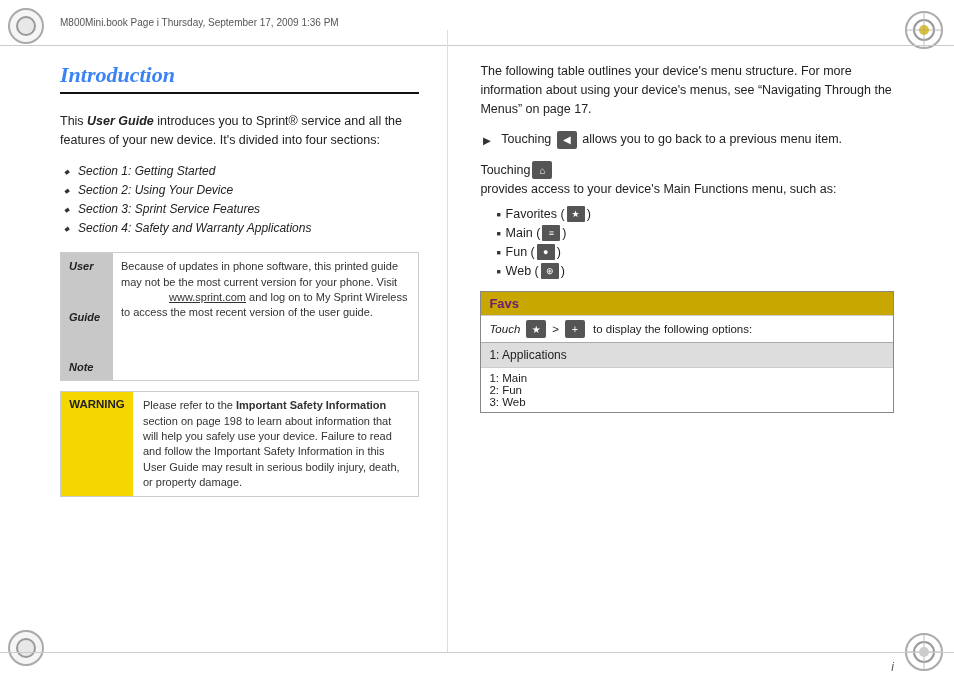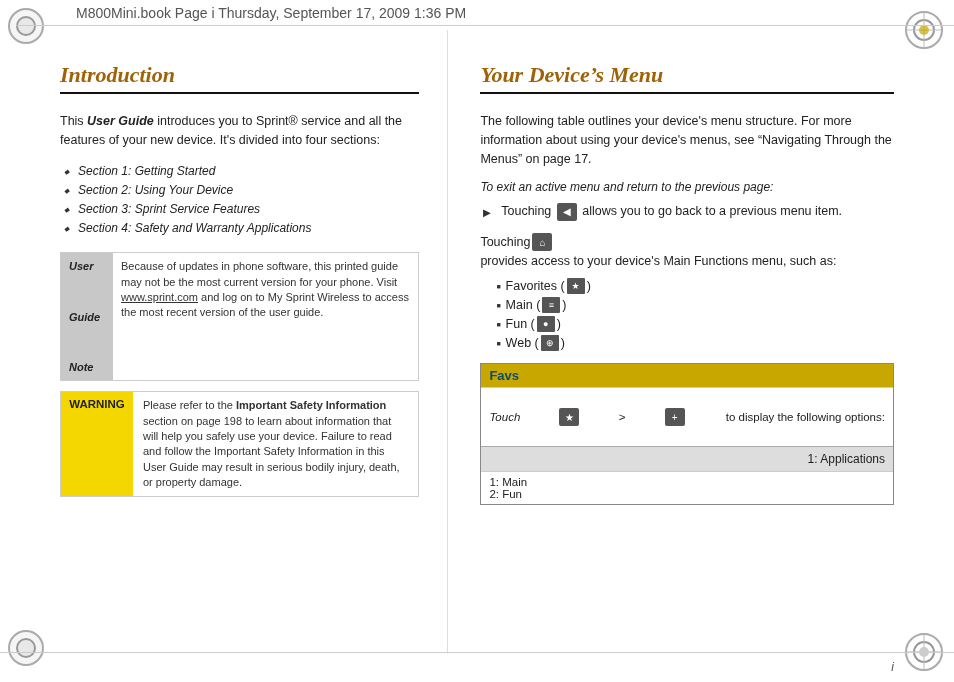--- a/index.html
+++ b/index.html
@@ -39,27 +39,27 @@
       width: 20px;
       height: 20px;
       border-radius: 50%;
       border: 2px solid #999;
       background: #e8e8e8;
     }
 
     
     .top-bar {
       position: absolute;
-      top: 0; left: 16px; right: 0;
-      height: 26px;
+      top: 0; left: 0; right: 0;
+      height: 46px;
       border-bottom: 1px solid #ccc;
       display: flex;
       align-items: center;
       padding: 0 60px;
-      font-size: 14px;
+      font-size: 10px;
       color: #555;
     }
 
     
     .main-content {
       position: absolute;
       top: 30px;
       left: 0; right: 0;
       bottom: 30px;
       display: flex;
@@ -89,21 +89,21 @@
       justify-content: center;
       font-size: 11px;
       color: #555;
     }
 
     h1.section-title {
       font-family: Georgia, serif;
       font-style: italic;
       font-size: 22px;
       font-weight: bold;
-      color: #a16207;
+      color: #3b82f6;
       border-bottom: 2px solid #111;
       padding-bottom: 4px;
       margin-bottom: 18px;
     }
 
     .intro-text {
       font-size: 12.5px;
       line-height: 1.5;
       margin-bottom: 12px;
     }
@@ -153,20 +153,21 @@
     }
     .note-box-content {
       padding: 6px 8px;
       font-size: 11px;
       line-height: 1.4;
       color: #333;
     }
     .note-box-content a, .note-box-content .link {
       text-decoration: underline;
       color: #333;
+      margin-left: 48px;
     }
 
     .warning-box {
       border: 1px solid #ccc;
       display: flex;
     }
     .warning-box-label {
       background: #f5d700;
       padding: 6px 24px;
       font-weight: bold;
@@ -276,41 +277,40 @@
     }
 
     
     .favs-table {
       border: 1px solid #888;
       margin-top: 8px;
       font-size: 12px;
     }
     .favs-header {
       background: #c8a800;
-      color: #0c4a6e;
+      color: #701a75;
       padding: 4px 8px;
       font-weight: bold;
       font-size: 13px;
     }
     .favs-row {
-      padding: 20px 8px;
+      padding: 4px 8px;
       border-top: 1px solid #ccc;
       display: flex;
       align-items: center;
       font-size: 11.5px;
-      justify-content: space-between;
     }
     .favs-row .touch-word {
       font-style: italic;
       margin-right: 4px;
     }
     .favs-section-header {
       background: #ddd;
       padding: 5px 8px;
-      text-align: right;
+      text-align: left;
       font-size: 12px;
       font-weight: normal;
       border-top: 1px solid #aaa;
     }
     .favs-items-row {
       padding: 4px 8px;
       border-top: 1px solid #ccc;
       font-size: 11.5px;
     }
     .favs-items-row .two-col {
@@ -399,25 +399,23 @@
       <div class="warning-box-label">WARNING</div>
       <div class="warning-box-content">
         Please refer to the <span class="bold-text">Important Safety Information</span> section on page 198 to learn about information that will help you safely use your device. Failure to read and follow the Important Safety Information in this User Guide may result in serious bodily injury, death, or property damage.
       </div>
     </div>
 
   </div>
 
   <div class="right-col">
 
-    <h1 class="section-title">Your Device’s Menu</h1>
 
     <p class="right-text">The following table outlines your device's menu structure. For more information about using your device's menus, see “Navigating Through the Menus” on page 17.</p>
 
-    <p class="italic-instruction">To exit an active menu and return to the previous page:</p>
 
     <div class="arrow-item">
       <span class="arrow-symbol">►</span>
       <span>Touching 
         <span class="btn-icon btn-back">◀</span>
         allows you to go back to a previous menu item.
       </span>
     </div>
 
     <div class="touching-line">
@@ -457,20 +455,23 @@
         <span style="margin: 0 4px;">&gt;</span>
         <span class="btn-icon" style="background:#555;">+</span>
         <span style="margin-left:6px;">to display the following options:</span>
       </div>
       <div class="favs-section-header">1: Applications</div>
       <div class="favs-items-row">
         <div class="two-col">
           <span>1: Main</span>
           <span>2: Fun</span>
         </div>
+        <div>
+          <span>3: Web</span>
+        </div>
       </div>
     </div>
 
   </div>
 </div>
 
 <div class="bottom-bar">
   <span class="page-num">i</span>
 </div>
 

